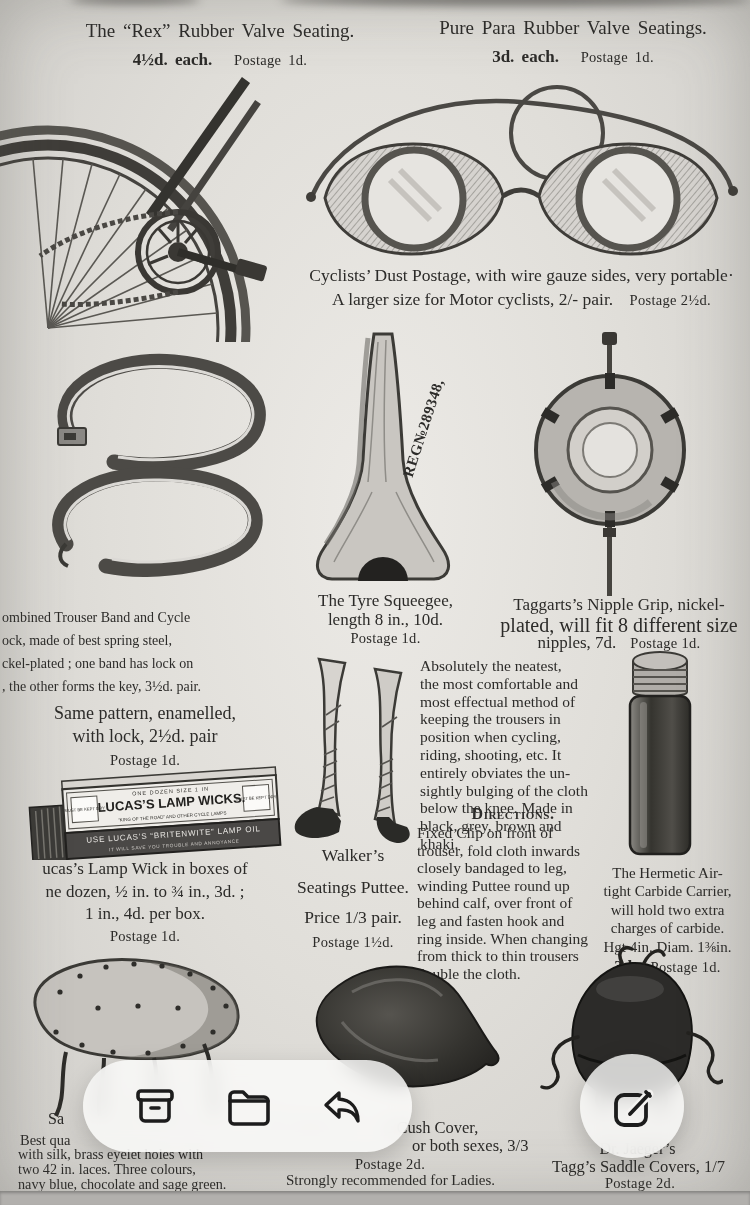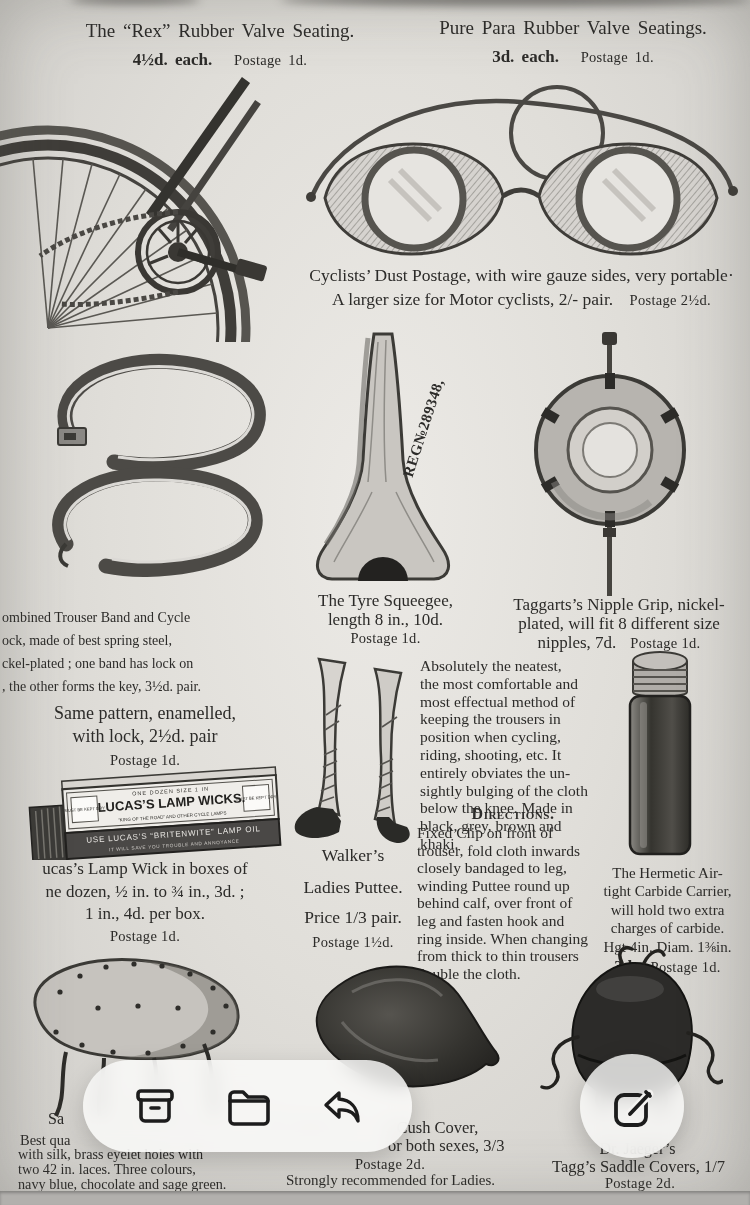--- a/index.html
+++ b/index.html
@@ -153,21 +153,21 @@
 , the other forms the key, 3½d. pair.</div>
   <div class="t c" style="left:2px;top:703px;width:286px;font-size:18px;">Same pattern, enamelled,</div>
   <div class="t c" style="left:2px;top:726px;width:286px;font-size:18px;">with lock, 2½d. pair</div>
   <div class="t c sm" style="left:2px;top:752px;width:286px;">Postage 1d.</div>
 
   <div class="t c" style="left:298px;top:591px;width:175px;font-size:17px;">The Tyre Squeegee,</div>
   <div class="t c" style="left:298px;top:610px;width:175px;font-size:17px;">length 8 in., 10d.</div>
   <div class="t c sm" style="left:298px;top:630px;width:175px;">Postage 1d.</div>
 
   <div class="t c" style="left:488px;top:595px;width:262px;font-size:17px;">Taggarts’s Nipple Grip, nickel-</div>
-  <div class="t c" style="left:488px;top:614px;width:262px;font-size:17px;">plated, will fit 8 different size</div>
+  <div class="t c" style="left:488px;top:614px;width:262px;font-size:20px;">plated, will fit 8 different size</div>
   <div class="t c" style="left:488px;top:633px;width:262px;text-align:center;">
     <span style="font-size:17px;">nipples, 7d.</span>
     <span class="sm" style="margin-left:10px;">Postage 1d.</span>
   </div>
 
   <svg class="illus" style="left:283px;top:655px;" width="150" height="190" viewBox="0 0 150 190">
     <g>
       <path d="M36,4 C44,30 40,60 42,92 C43,118 40,138 36,154 L56,160 C52,140 52,118 52,92 C52,60 56,30 62,8 Z" fill="#d7d4cf" stroke="#3b3a36" stroke-width="2.5"></path>
       <g stroke="#55534f" stroke-width="1.6">
         <line x1="41" y1="100" x2="54" y2="94"></line>
@@ -252,21 +252,21 @@
       <text x="150" y="85" font-size="4.8" text-anchor="middle" fill="#c9c6c2" font-family="Liberation Sans,sans-serif" letter-spacing=".6">IT WILL SAVE YOU TROUBLE AND ANNOYANCE</text>
     </g>
   </svg>
 
   <div class="t c pre" style="left:0px;top:858px;width:290px;font-size:17px;line-height:22.7px;text-align:center;">ucas’s Lamp Wick in boxes of
 ne dozen, ½ in. to ¾ in., 3d. ;
 1 in., 4d. per box.</div>
   <div class="t c sm" style="left:0px;top:928px;width:290px;">Postage 1d.</div>
 
   <div class="t c" style="left:288px;top:845px;width:130px;font-size:17.5px;">Walker’s</div>
-  <div class="t c" style="left:280px;top:877px;width:146px;font-size:17.5px;">Ladies Puttee.</div>
+  <div class="t c" style="left:280px;top:877px;width:146px;font-size:17.5px;">Seatings Puttee.</div>
   <div class="t c" style="left:282px;top:907px;width:142px;font-size:17.5px;">Price 1/3 pair.</div>
   <div class="t c sm" style="left:288px;top:934px;width:130px;">Postage 1½d.</div>
 
   <div class="t c pre" style="left:585px;top:864px;width:165px;font-size:15px;line-height:18.4px;">The Hermetic Air-
 tight Carbide Carrier,
 will hold two extra
 charges of carbide.
 Hgt 4in. Diam. 1⅜in.</div>
   <div class="t c" style="left:585px;top:957px;width:165px;">
     <span style="font-weight:bold;font-size:17px;">3d.</span>
@@ -333,21 +333,21 @@
   <div class="faint" style="left:112px;top:1113px;font-size:13px;opacity:.16;">Pair. 1/5   Postage 1d.</div>
   <div class="faint" style="left:268px;top:1116px;font-size:15px;opacity:.3;">Dr. Jaeger’s H</div>
 
   <div class="t" style="left:48px;top:1110px;font-size:16px;">Sa</div>
   <div class="t" style="left:20px;top:1132px;font-size:14.5px;">Best qua</div>
   <div class="t pre" style="left:18px;top:1147px;width:272px;font-size:14.2px;line-height:14.8px;">with silk, brass eyelet holes with
 two 42 in. laces.  Three colours,
 navy blue, chocolate and sage green.</div>
 
   <div class="t" style="left:385px;top:1118px;font-size:16.5px;">c Cush Cover,</div>
-  <div class="t" style="left:388px;top:1136px;font-size:16.5px;">or both sexes, 3/3</div>
+  <div class="t" style="left:412px;top:1136px;font-size:16.5px;">or both sexes, 3/3</div>
   <div class="t c sm" style="left:300px;top:1156px;width:180px;">Postage 2d.</div>
   <div class="t" style="left:286px;top:1172px;font-size:15px;">Strongly recommended for Ladies.</div>
 
   <div class="t c" style="left:555px;top:1140px;width:165px;font-size:16px;">Dr. Jaeger’s</div>
   <div class="t" style="left:552px;top:1157px;font-size:16.5px;">Tagg’s Saddle Covers, 1/7</div>
   <div class="t c sm" style="left:565px;top:1175px;width:150px;">Postage 2d.</div>
 
   <div class="toolbar">
     <div class="tool-btn">
       <svg width="46" height="46" viewBox="0 0 46 46" fill="none" stroke="#1c1c1c" stroke-width="3.6" stroke-linecap="round" stroke-linejoin="round">

